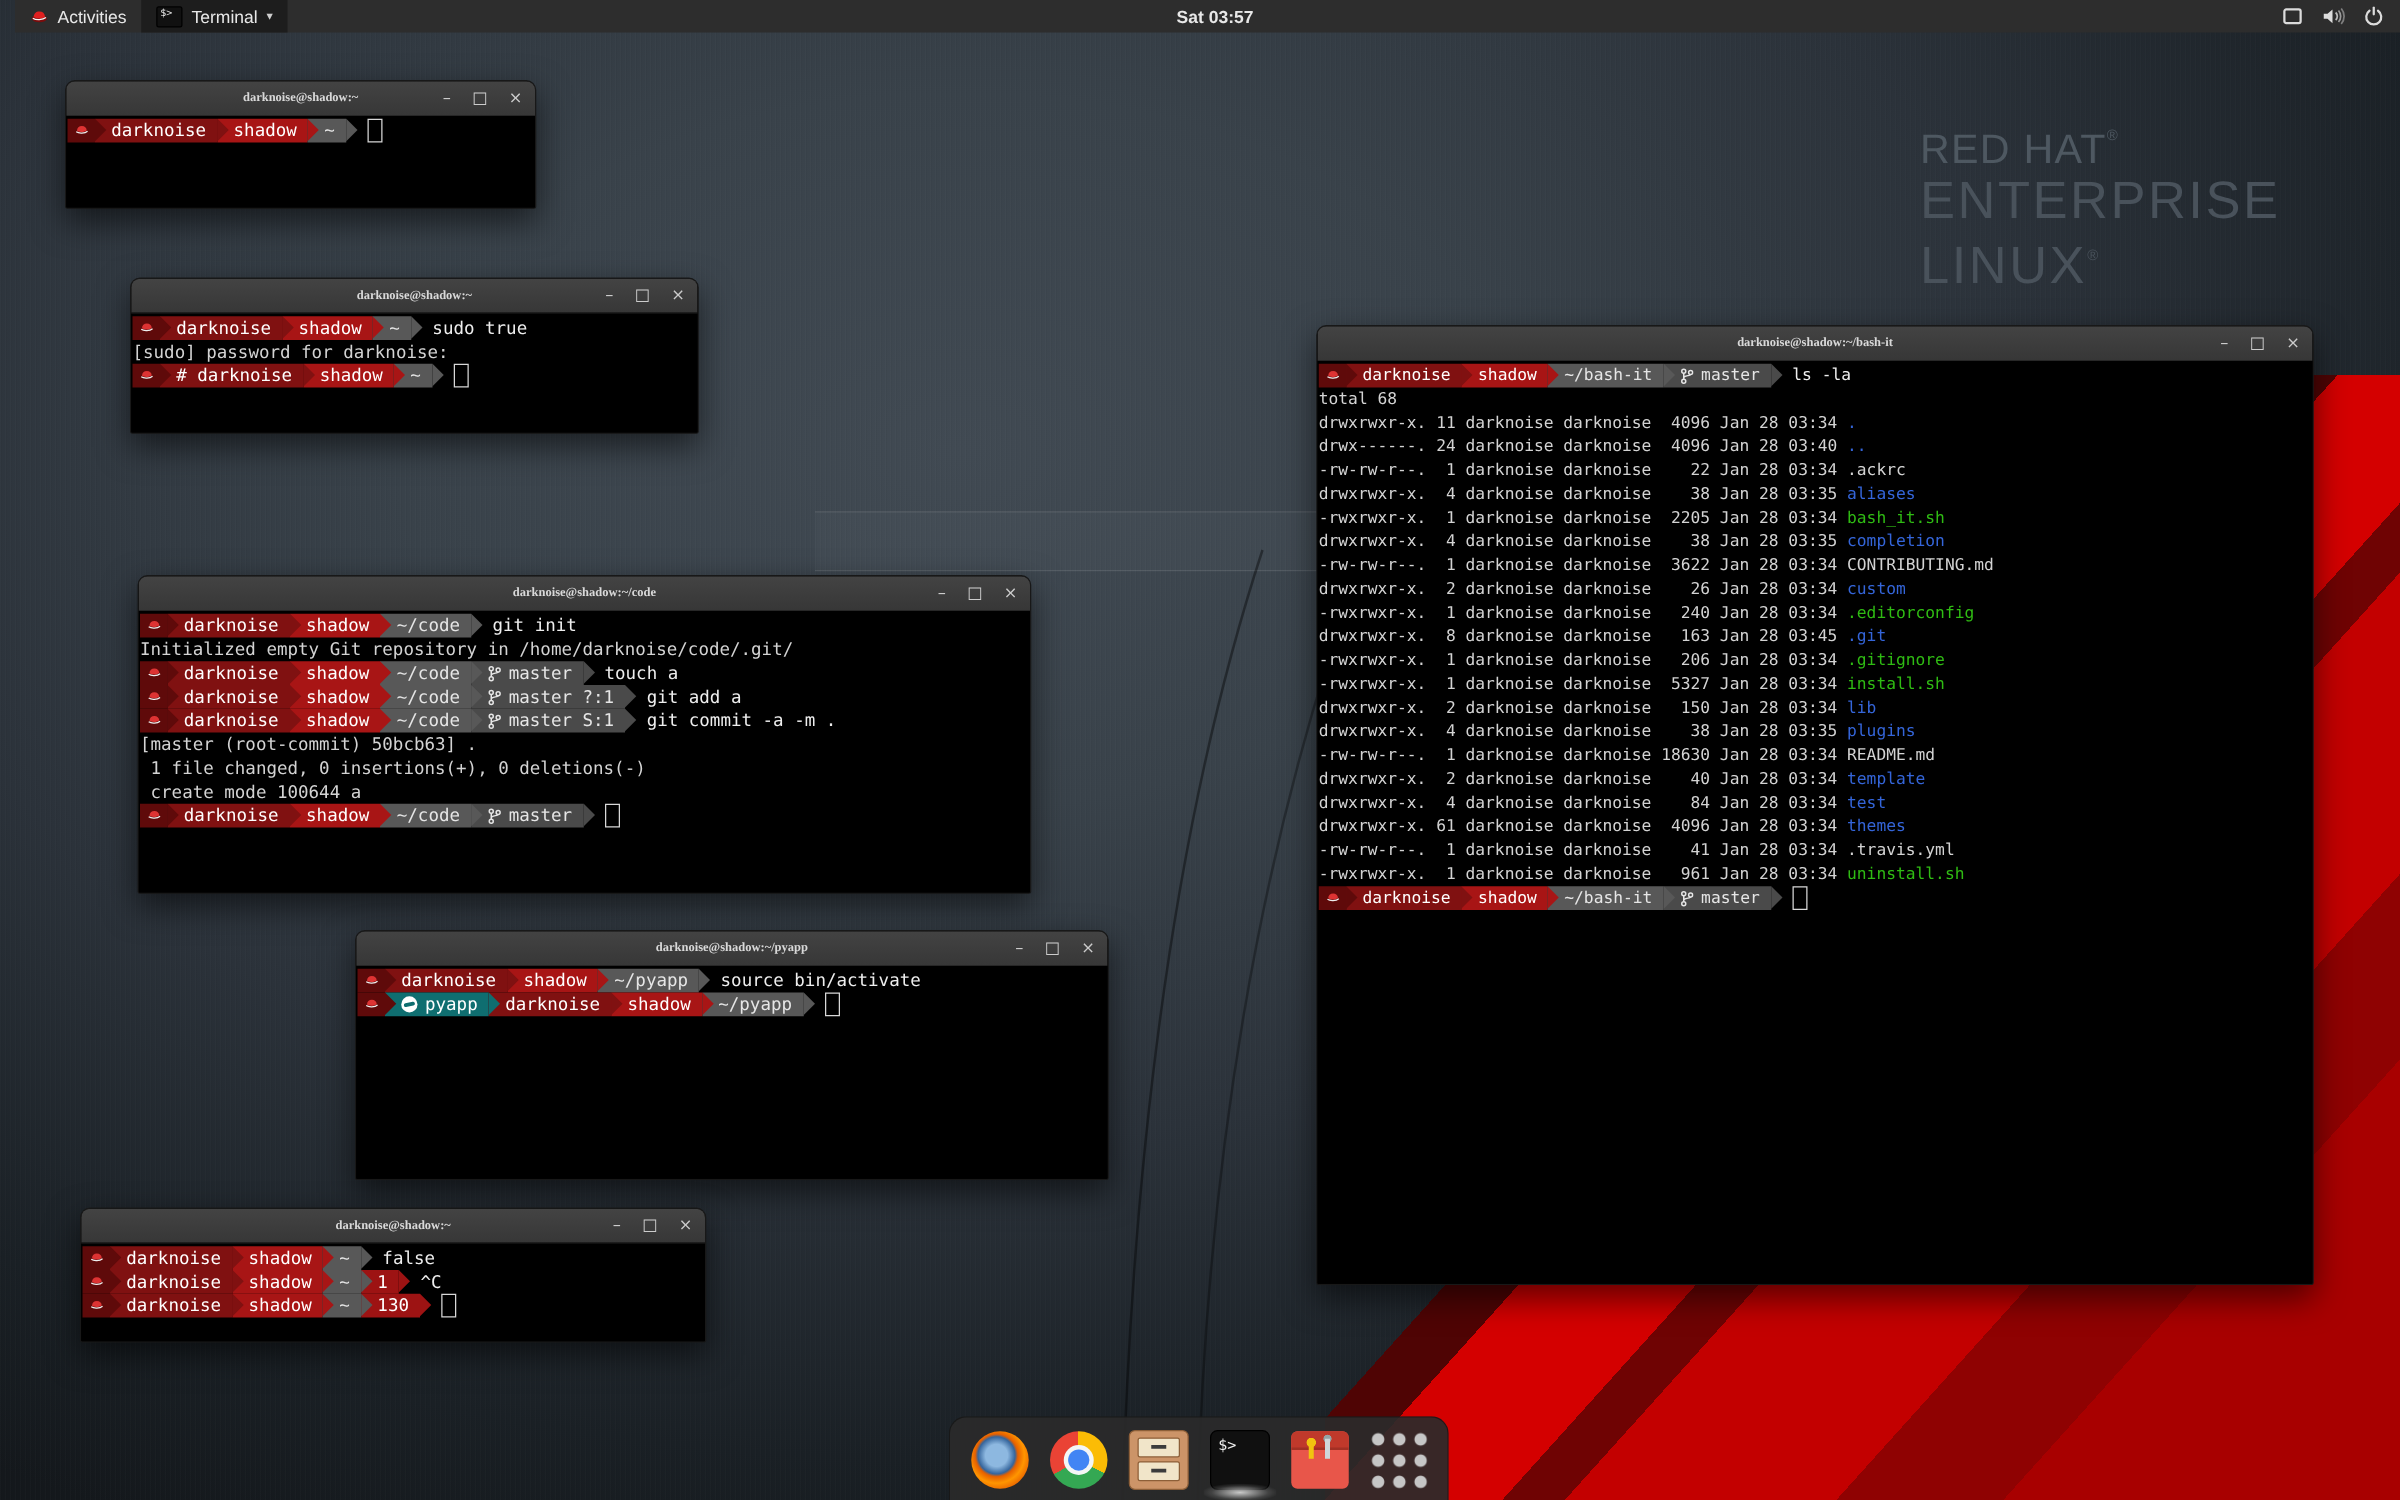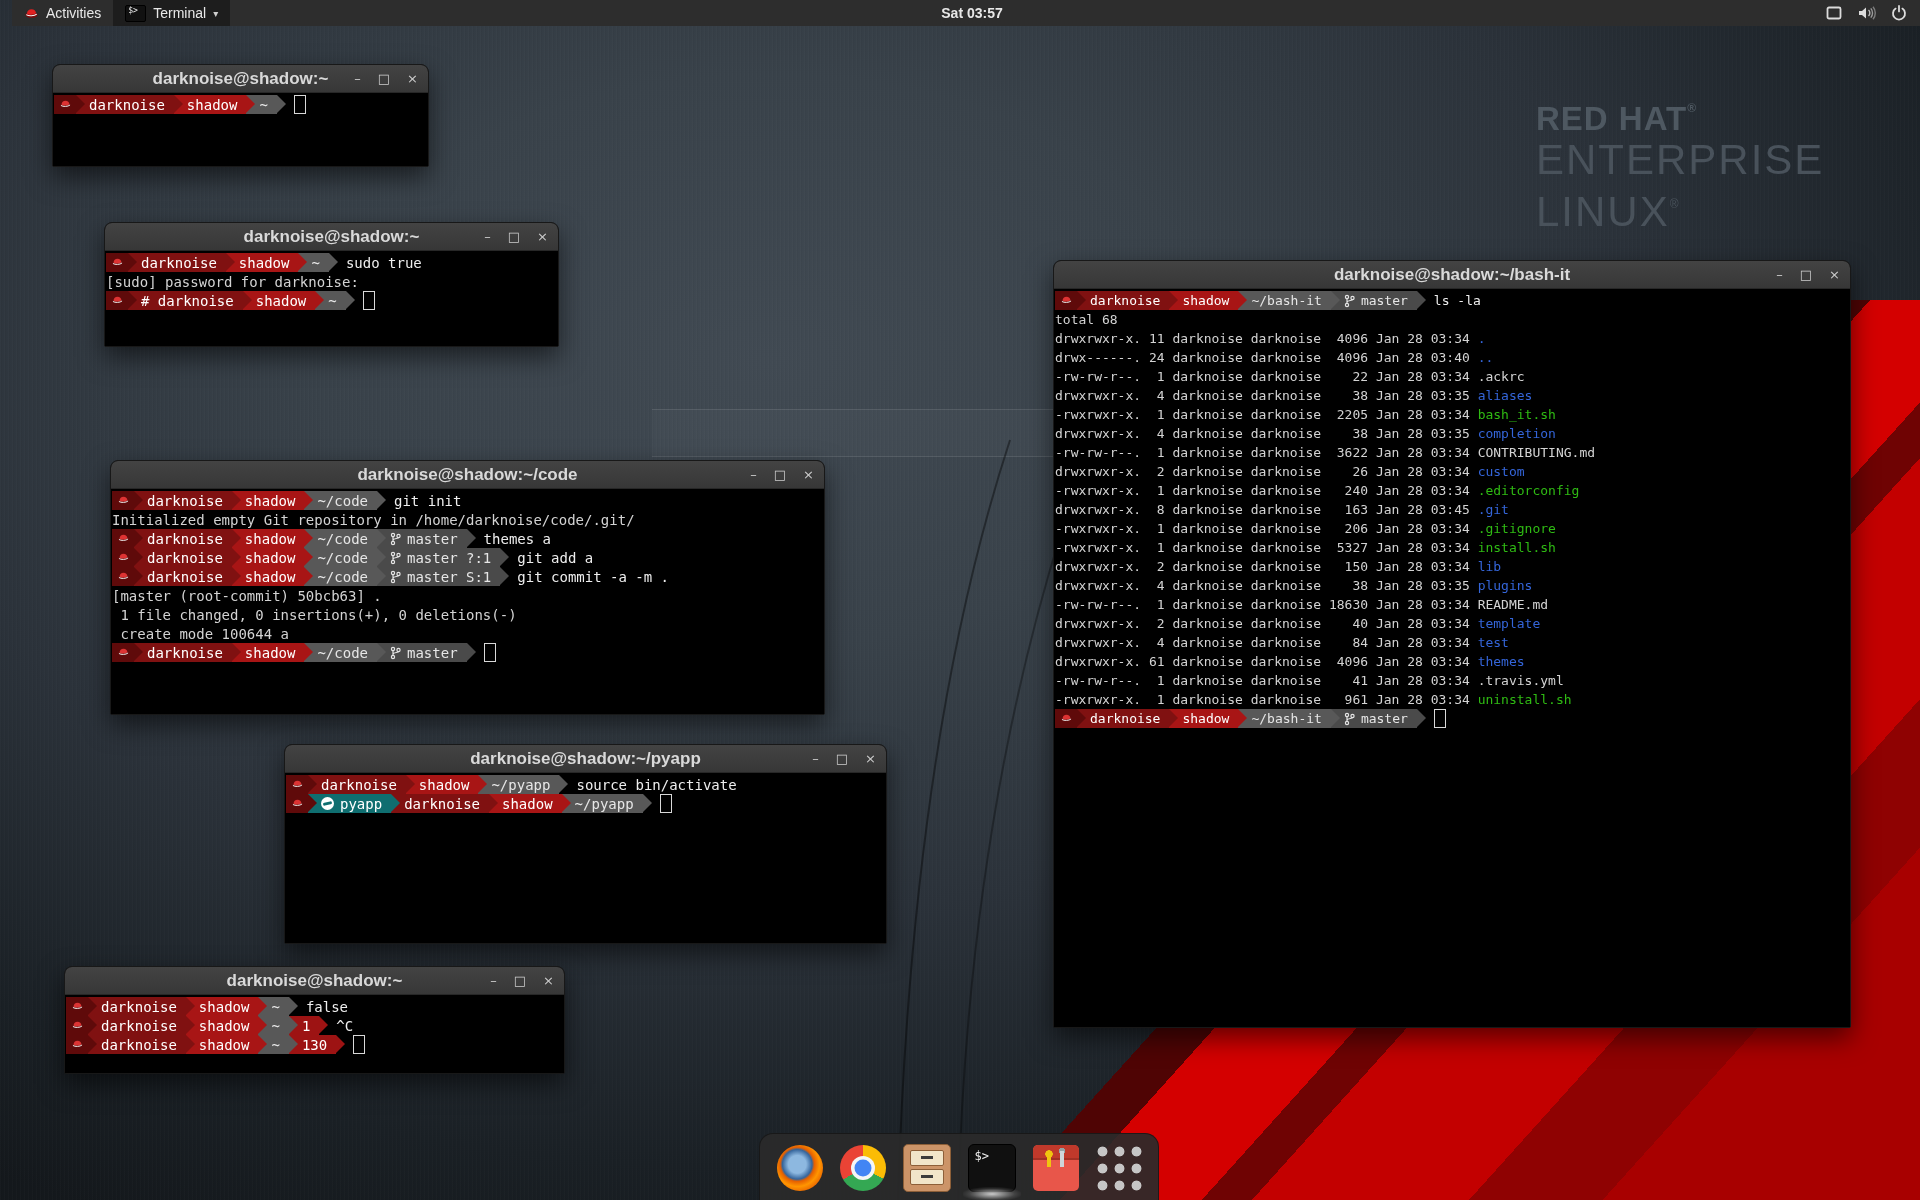--- a/index.html
+++ b/index.html
@@ -21,29 +21,29 @@
   .tb-btn{display:flex;align-items:center;gap:7px;padding:0 12px;height:100%;cursor:default;}
   .tb-btn.active{background:#1d1d1d;}
   .tb-caret{font-size:10px;color:#cfcfcf;}
   .tb-clock{position:absolute;left:50%;transform:translateX(-50%);top:0;height:26px;display:flex;align-items:center;font-weight:bold;font-size:14px;}
   .tb-right{position:absolute;right:6px;top:0;height:26px;display:flex;align-items:center;gap:14px;}
   .tb-right svg{display:block;}
   .mini-term{width:17px;height:15px;background:#111;border:1px solid #000;border-radius:2px;
     color:#eee;font-family:"DejaVu Sans Mono",monospace;font-size:8px;line-height:9px;padding-left:2px;}
   
   .rhel{position:absolute;left:1536px;top:100px;z-index:1;color:#4c565f;user-select:none;}
-  .rhel .l1{font-size:33px;font-weight:bold;letter-spacing:1px;color:#4e5861;}
+  .rhel .l1{font-size:33px;font-weight:normal;letter-spacing:1px;color:#4e5861;}
   .rhel .l2,.rhel .l3{font-size:42px;font-weight:300;letter-spacing:2px;color:#49525b;line-height:44px;font-family:"Liberation Sans",sans-serif;}
   .rhel sup{font-size:12px;vertical-align:18px;}
   
   .window{position:absolute;z-index:2;border:1px solid #181818;border-radius:8px 8px 2px 2px;
     box-shadow:0 10px 26px rgba(0,0,0,0.55);background:#000;}
   .titlebar{height:27px;border-radius:7px 7px 0 0;background:linear-gradient(#434343,#373737);
     border-bottom:1px solid #272727;position:relative;display:flex;align-items:center;justify-content:center;}
-  .title{color:#d9d9d9;font-size:17px;font-weight:bold;}
+  .title{color:#d9d9d9;font-size:10px;font-weight:bold;font-family:Liberation Serif, serif;}
   .controls{position:absolute;right:10px;top:0;height:100%;display:flex;align-items:center;gap:17px;color:#cccccc;font-size:13px;}
   .wbtn{cursor:default;line-height:1;font-family:"DejaVu Sans",sans-serif;}
   .content{position:absolute;left:0;right:0;top:28px;bottom:0;background:#000;padding:2px 1px 0 1px;overflow:hidden;
     font-family:"DejaVu Sans Mono","Liberation Mono",monospace;font-size:14px;color:#d3d3d3;}
   .content.small{font-size:13px;}
   .t-line{height:19px;display:flex;align-items:center;white-space:pre;}
   .out{white-space:pre;}
   
   .seg{display:inline-flex;align-items:center;height:19px;padding:0 9px 0 13px;position:relative;}
   .seg:first-child{padding-left:5px;}
@@ -167,21 +167,21 @@
               </svg></span><span class="seg seg-user"><span>darknoise</span></span><span class="seg seg-host"><span>shadow</span></span><span class="seg seg-path"><span>~/code</span></span><span class="cmd">git init</span></div>
           <div class="t-line"><span class="out">Initialized empty Git repository in /home/darknoise/code/.git/</span></div>
           <div class="t-line"><span class="seg seg-hat"><svg width="13" height="13" viewBox="0 0 16 16">
                 <path d="M3.2 8.2C3.2 5 5.2 3.4 8 3.4s4.6 1.5 4.8 4.4c-1.2 1.5-7.5 2.3-9.6.4z" fill="#d33"></path>
                 <path d="M2.4 9.2c2.6 1.8 8.6 1.6 11.2-.6" fill="none" stroke="#eee" stroke-width="1.2"></path>
               </svg></span><span class="seg seg-user"><span>darknoise</span></span><span class="seg seg-host"><span>shadow</span></span><span class="seg seg-path"><span>~/code</span></span><span class="seg seg-git"><span class="icon"><svg width="11" height="14" viewBox="0 0 11 14">
                   <circle cx="3" cy="3" r="1.6" fill="none" stroke="#e6e6e6" stroke-width="1.2"></circle>
                   <circle cx="3" cy="11" r="1.6" fill="none" stroke="#e6e6e6" stroke-width="1.2"></circle>
                   <circle cx="8.5" cy="4" r="1.6" fill="none" stroke="#e6e6e6" stroke-width="1.2"></circle>
                   <path d="M3 4.6v4.8M3 8.2c0-2 5.5-1.4 5.5-2.6" fill="none" stroke="#e6e6e6" stroke-width="1.2"></path>
-                </svg></span><span>master</span></span><span class="cmd">themes a</span></div>
+                </svg></span><span>master</span></span><span class="cmd">touch a</span></div>
           <div class="t-line"><span class="seg seg-hat"><svg width="13" height="13" viewBox="0 0 16 16">
                 <path d="M3.2 8.2C3.2 5 5.2 3.4 8 3.4s4.6 1.5 4.8 4.4c-1.2 1.5-7.5 2.3-9.6.4z" fill="#d33"></path>
                 <path d="M2.4 9.2c2.6 1.8 8.6 1.6 11.2-.6" fill="none" stroke="#eee" stroke-width="1.2"></path>
               </svg></span><span class="seg seg-user"><span>darknoise</span></span><span class="seg seg-host"><span>shadow</span></span><span class="seg seg-path"><span>~/code</span></span><span class="seg seg-git"><span class="icon"><svg width="11" height="14" viewBox="0 0 11 14">
                   <circle cx="3" cy="3" r="1.6" fill="none" stroke="#e6e6e6" stroke-width="1.2"></circle>
                   <circle cx="3" cy="11" r="1.6" fill="none" stroke="#e6e6e6" stroke-width="1.2"></circle>
                   <circle cx="8.5" cy="4" r="1.6" fill="none" stroke="#e6e6e6" stroke-width="1.2"></circle>
                   <path d="M3 4.6v4.8M3 8.2c0-2 5.5-1.4 5.5-2.6" fill="none" stroke="#e6e6e6" stroke-width="1.2"></path>
                 </svg></span><span>master ?:1</span></span><span class="cmd">git add a</span></div>
           <div class="t-line"><span class="seg seg-hat"><svg width="13" height="13" viewBox="0 0 16 16">

